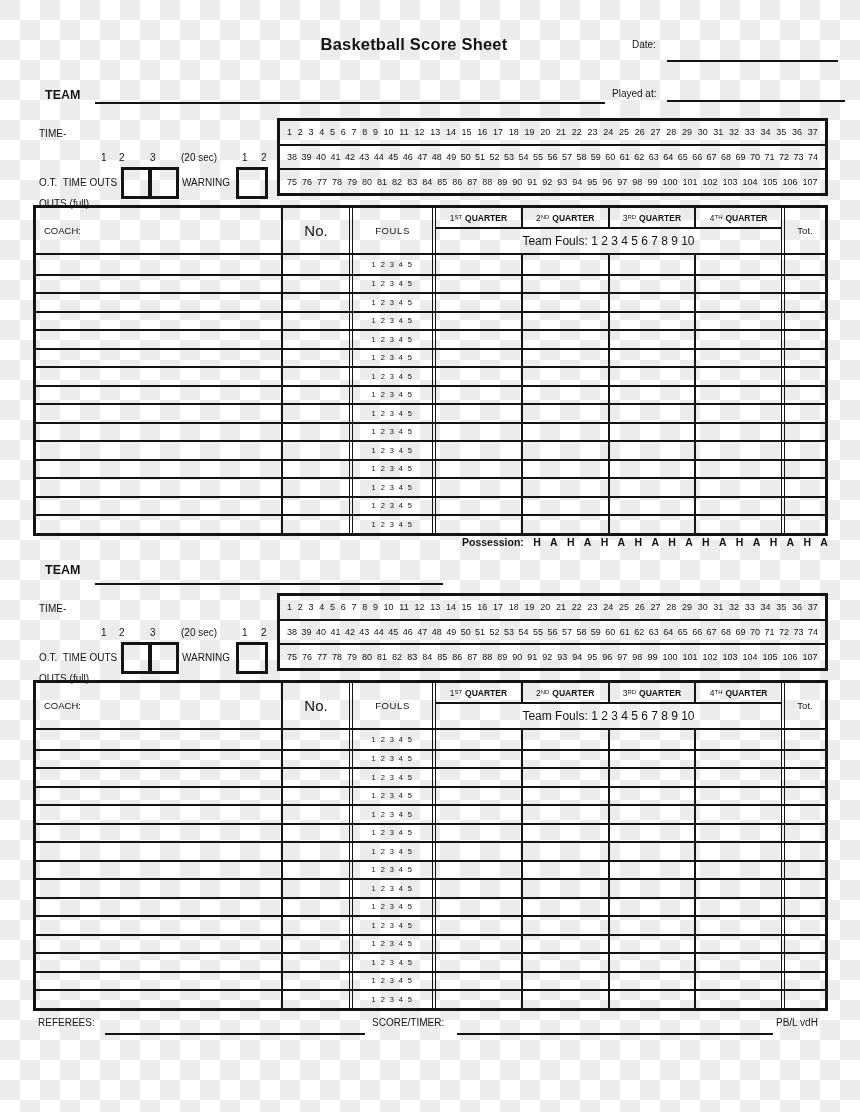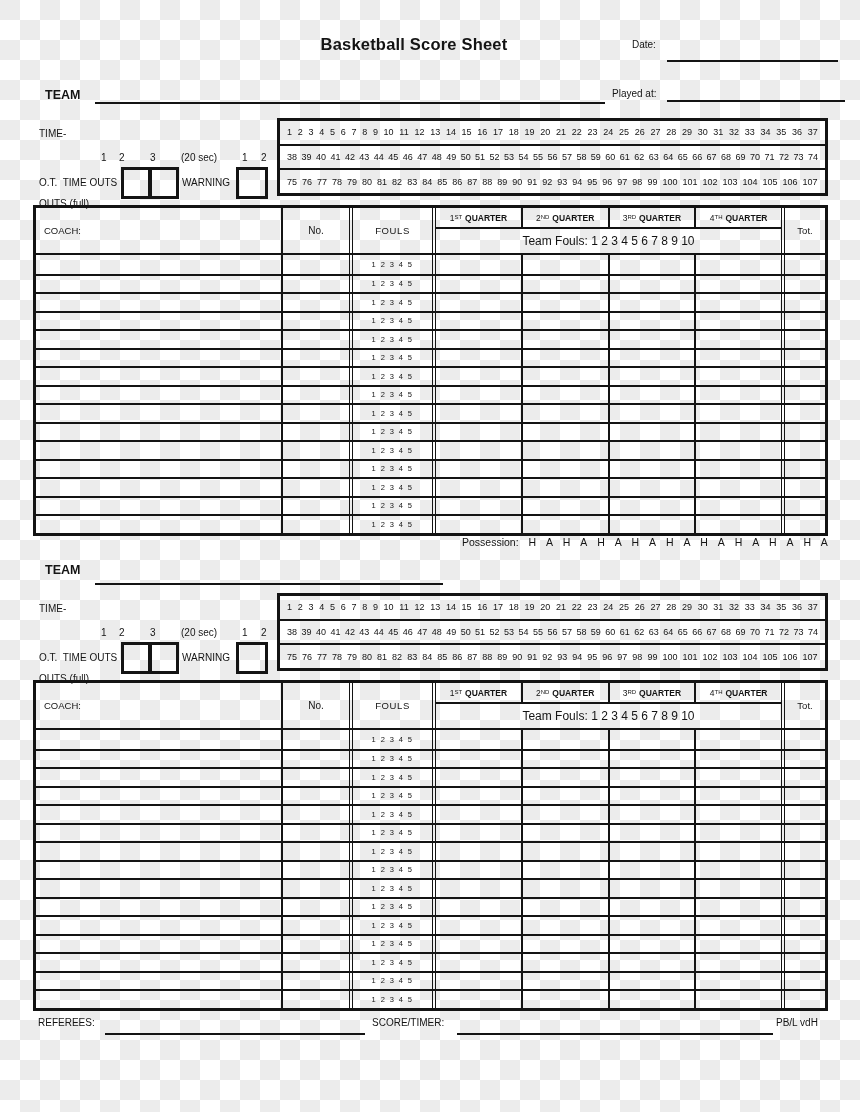--- a/index.html
+++ b/index.html
@@ -54,21 +54,21 @@
     padding:0 7px;font-size:9px;}
   .grid-row + .grid-row{border-top:2px solid #141414;}
   .gnum{display:inline-block;}
 
   
   .ptable{position:absolute;left:33px;top:117px;width:795px;border:3px solid #141414;box-sizing:border-box;}
   .ptable *{box-sizing:border-box;}
   .thead{display:flex;height:47px;border-bottom:2px solid #141414;}
   .c-coach{width:247px;border-right:2px solid #141414;display:flex;align-items:center;
     padding-left:8px;font-size:9.5px;}
-  .c-no{width:66px;display:flex;align-items:center;justify-content:center;font-size:10px;}
+  .c-no{width:66px;display:flex;align-items:center;justify-content:center;font-size:15px;}
   .c-fouls{width:83px;border-left:4px double #141414;display:flex;align-items:center;
     justify-content:center;font-size:9.5px;letter-spacing:.6px;}
   .c-q{width:349px;border-left:4px double #141414;display:flex;flex-direction:column;}
   .q-row{display:flex;height:21px;border-bottom:2px solid #141414;}
   .q-cell{flex:1;display:flex;align-items:center;justify-content:center;font-size:8.5px;
     border-right:2px solid #141414;white-space:pre;}
   .q-cell:last-child{border-right:none;}
   .q-cell sup{font-size:6px;position:relative;top:-1px;}
   .q-word{margin-left:3px;font-weight:bold;}
   .tf-row{flex:1;display:flex;align-items:center;justify-content:center;font-size:12px;white-space:pre;}
@@ -81,21 +81,21 @@
   .r-no{width:66px;}
   .r-fouls{width:83px;border-left:4px double #141414;display:flex;align-items:center;
     justify-content:center;font-size:7.5px;letter-spacing:1.4px;white-space:pre;}
   .r-q{width:349px;border-left:4px double #141414;display:flex;}
   .r-qc{flex:1;border-right:2px solid #141414;}
   .r-qc:last-child{border-right:none;}
   .r-tot{flex:1;border-left:4px double #141414;}
 
   
   .possession{position:absolute;left:462px;top:448px;width:366px;display:flex;
-    justify-content:space-between;align-items:baseline;font-size:10.5px;}
+    justify-content:space-between;align-items:baseline;font-size:10.5px;font-weight:bold;}
 
   
   .f-ref{left:38px;top:1017px;}
   .f-refline{left:105px;top:1019px;width:260px;height:14px;border-bottom:2px solid #141414;}
   .f-st{left:372px;top:1017px;}
   .f-stline{left:457px;top:1019px;width:316px;height:14px;border-bottom:2px solid #141414;}
   .f-credit{left:776px;top:1017px;}
 </style>
 </head>
 <body>

